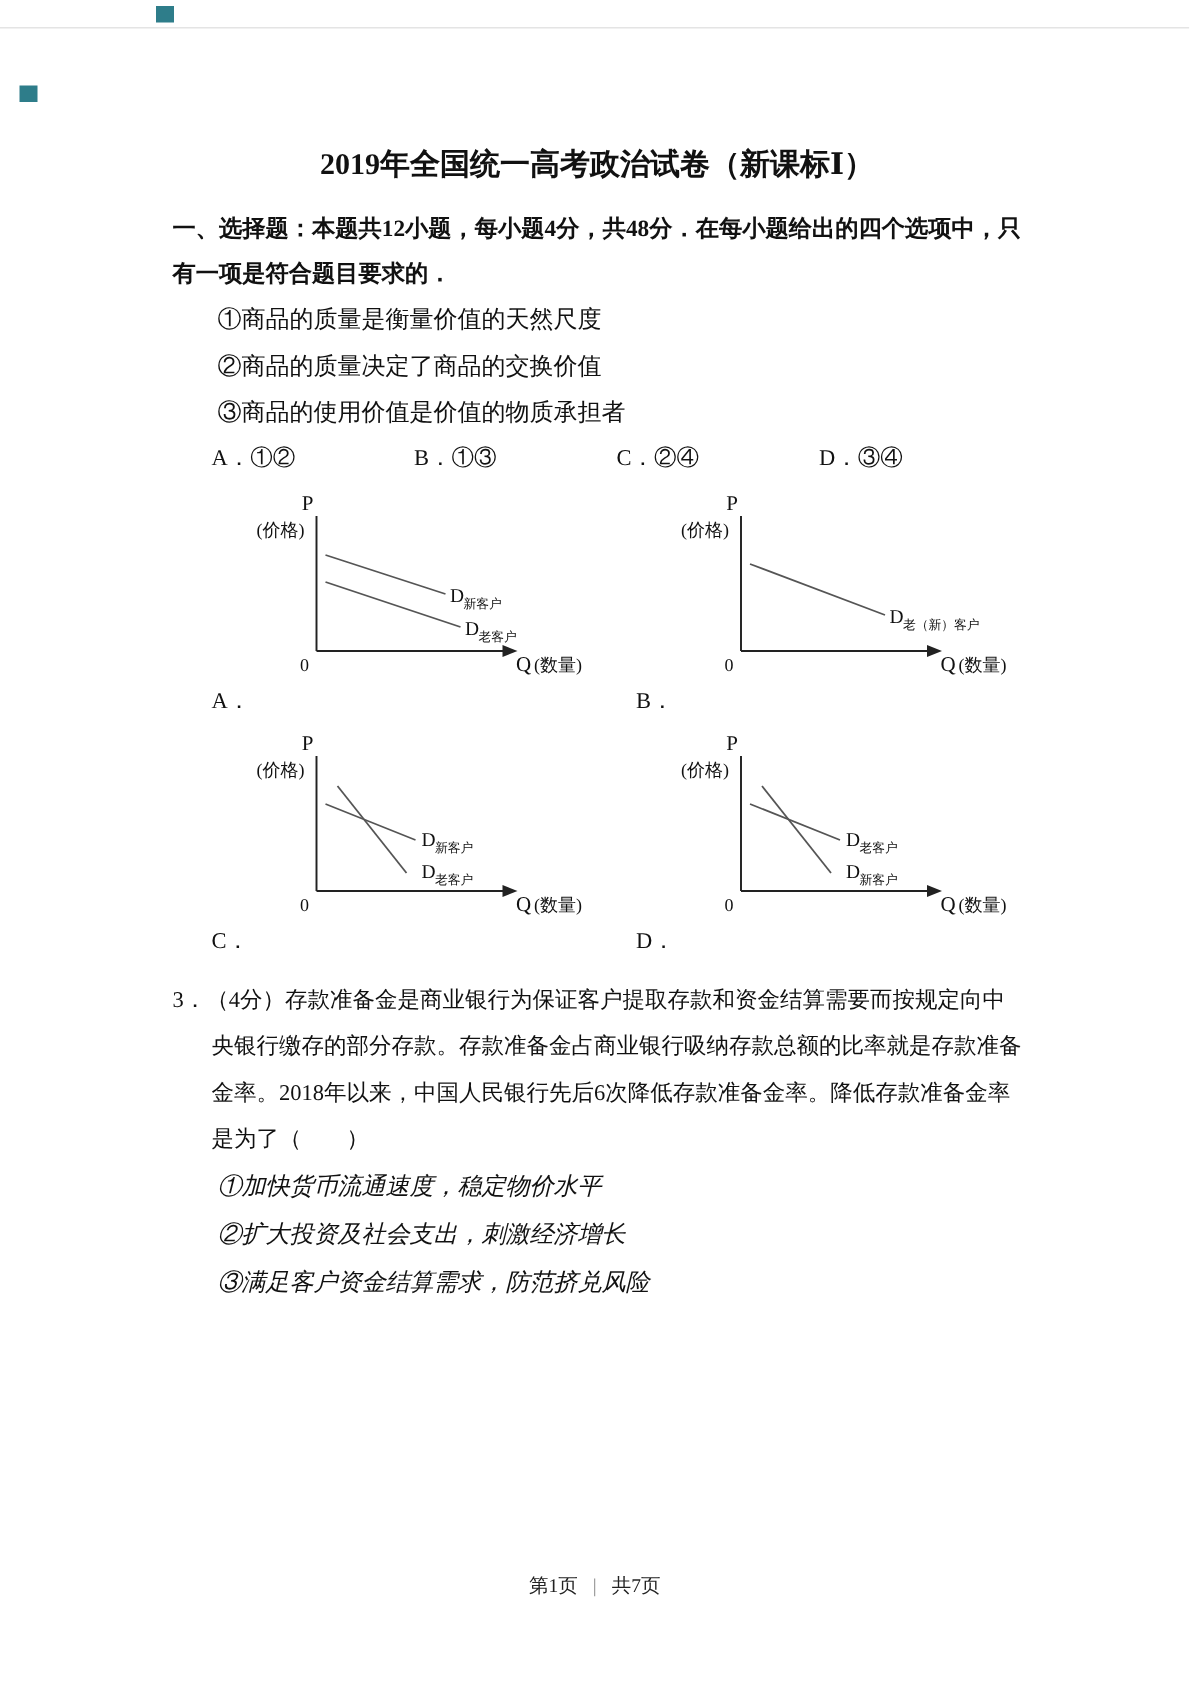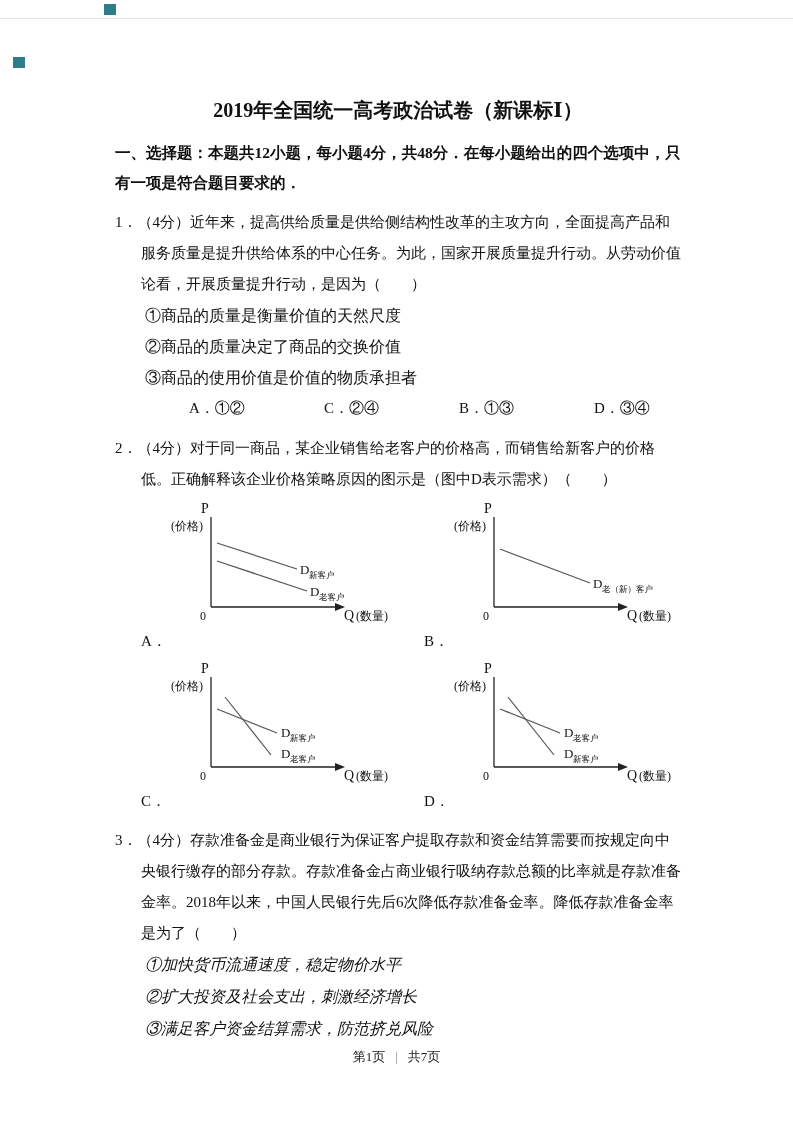--- a/index.html
+++ b/index.html
@@ -18,21 +18,21 @@
   .content { position:absolute; left:115px; top:0; width:566px; }
 
   .title { margin-top:96px; text-align:center; font-size:20px; font-weight:bold; line-height:28px; }
   .section-header { margin-top:14px; font-size:15.5px; font-weight:bold; line-height:30px; }
 
   .q-para { margin-top:9px; font-size:15px; line-height:31px; padding-left:26px; text-indent:-26px; }
   .q-para.q3 { margin-top:14px; }
   .q-item { margin-left:30px; font-size:16px; line-height:31px; }
   .q-item.tall { line-height:32px;font-style:italic; }
   .options-row { margin-left:26px; font-size:15px; line-height:31px; display:flex; }
-  .options-row span { width:139px;margin-left:48px; }
+  .options-row span { width:139px; }
 
   .graphs { margin-top:4px; margin-left:26px; display:grid; grid-template-columns:283px 283px; row-gap:8px; }
   .graph-cell { width:283px; }
   .graph-svg { display:block; width:250px; height:132px; margin-left:18px; }
   .opt-letter { font-size:15px; line-height:20px; }
 
   .graph-svg text { fill:#111; font-family:"Liberation Serif","DejaVu Serif",serif; }
   .t-p { font-size:14px; }
   .t-unit { font-size:12px; }
   .t-o { font-size:12px; }
@@ -55,34 +55,32 @@
   <div class="scan-square sq-top"></div>
   <div class="scan-square sq-left"></div>
 
   <div class="content">
 
     <h1 class="title">2019年全国统一高考政治试卷（新课标Ⅰ）</h1>
 
     <p class="section-header">一、选择题：本题共12小题，每小题4分，共48分．在每小题给出的四个选项中，只有一项是符合题目要求的．</p>
 
     <div>
-      <p class="q-para"><span>1．（4分）</span><span>近年来，提高供给质量是供给侧结构性改革的主攻方向，全面提高产品和服务质量是提升供给体系的中心任务。为此，国家开展质量提升行动。从劳动价值论看，开展质量提升行动，是因为（　　）</span></p>
       <p class="q-item">①商品的质量是衡量价值的天然尺度</p>
       <p class="q-item">②商品的质量决定了商品的交换价值</p>
       <p class="q-item">③商品的使用价值是价值的物质承担者</p>
       <div class="options-row">
         <span>A．①②</span>
+        <span>B．①③</span>
         <span>C．②④</span>
-        <span>B．①③</span>
         <span>D．③④</span>
       </div>
     </div>
 
     <div>
-      <p class="q-para"><span>2．（4分）</span><span>对于同一商品，某企业销售给老客户的价格高，而销售给新客户的价格低。正确解释该企业价格策略原因的图示是（图中D表示需求）（　　）</span></p>
 
       <div class="graphs">
 
         <div class="graph-cell">
           <svg class="graph-svg" viewBox="0 0 250 132">
             <text class="t-p" x="46" y="14" text-anchor="middle">P</text>
             <text class="t-unit" x="12" y="31">(价格)</text>
             <line class="ax" x1="52" y1="18" x2="52" y2="108"></line>
             <line class="ax" x1="52" y1="108" x2="180" y2="108"></line>
             <polygon class="arr" points="186,108 176,104 176,112"></polygon>

